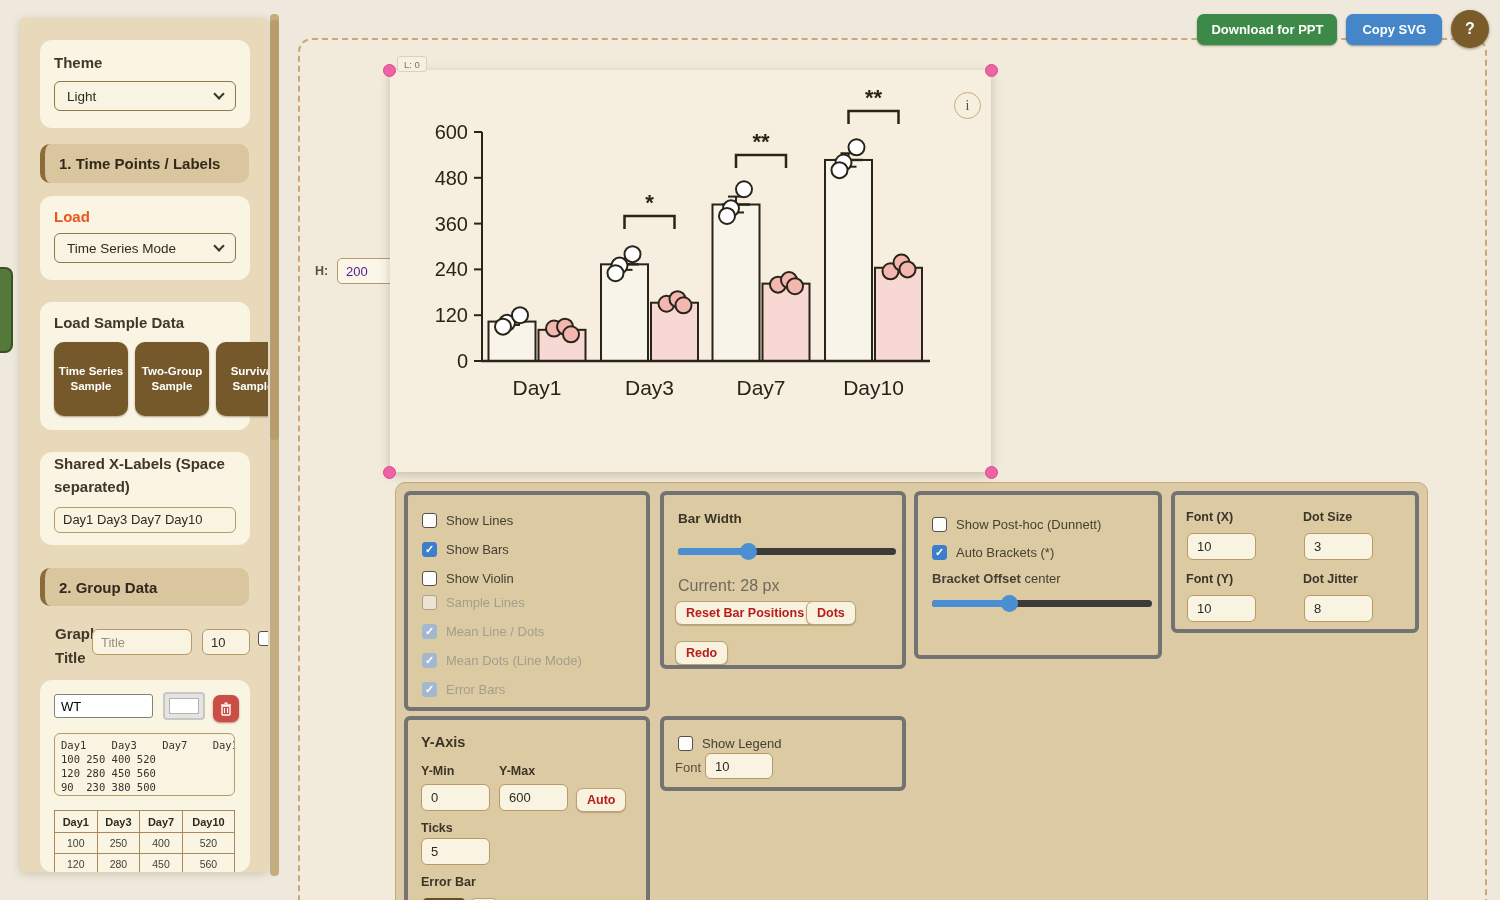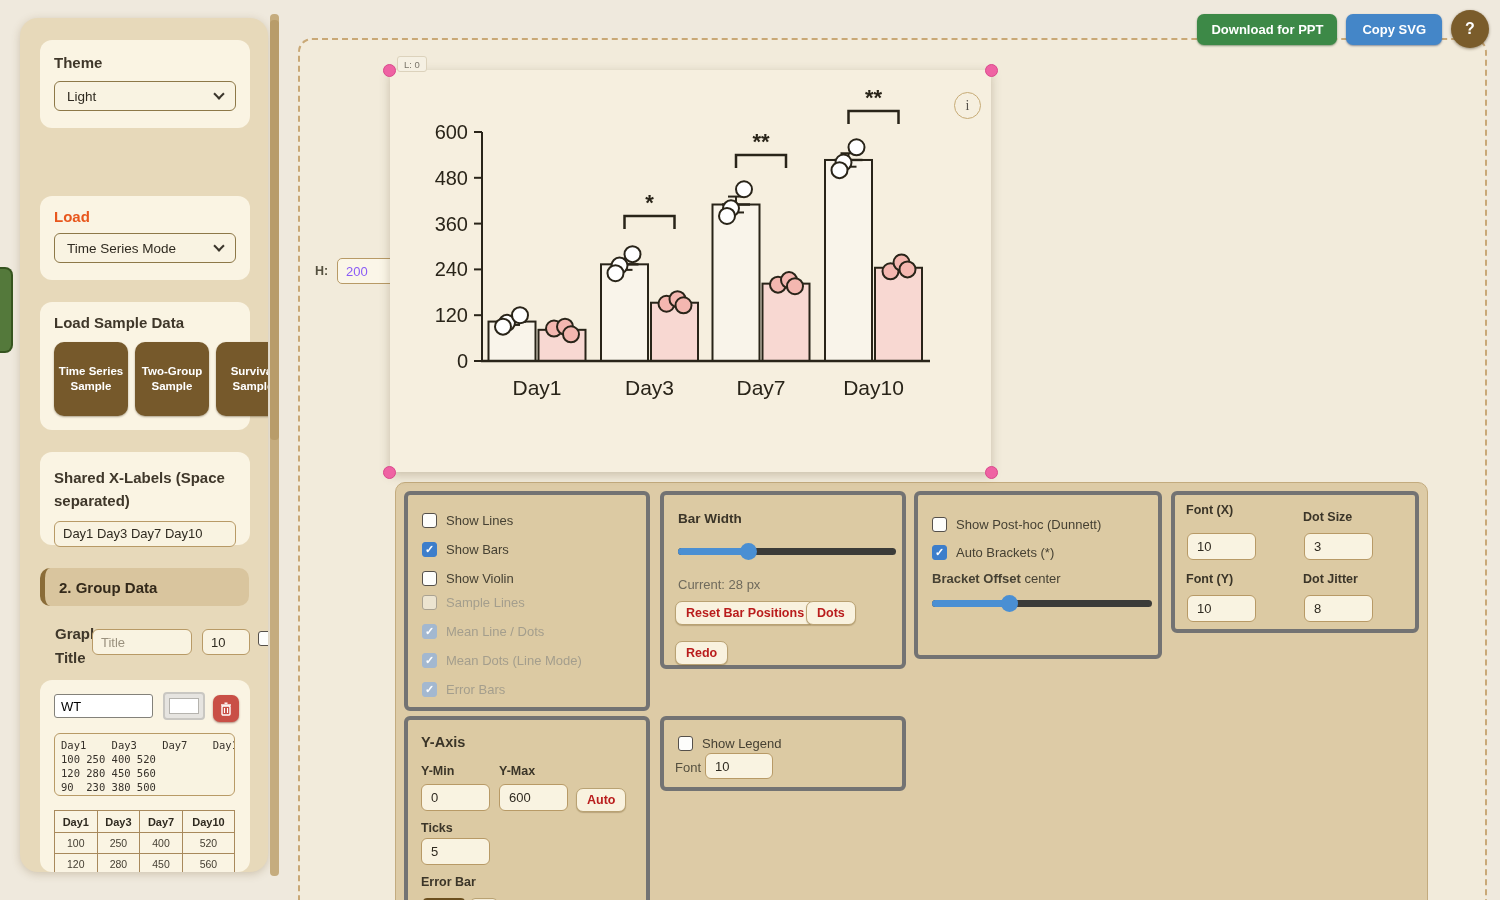--- a/index.html
+++ b/index.html
@@ -1,21 +1,21 @@
 <!DOCTYPE html>
 <html><head>
 <meta charset="utf-8">
 <style>
   * { box-sizing: border-box; margin: 0; padding: 0; }
   body { font-family: "Liberation Sans", sans-serif; background:#efe9dd; }
   #app { position:relative; width:1500px; height:900px; overflow:hidden; background:#efe9dd; }
 
   
   .sidebar { position:absolute; left:20px; top:18px; width:248px; height:854px;
-    background:#e7d9ba; border-radius:18px; box-shadow:0 2px 8px rgba(110,85,40,.25); overflow:hidden; }
+    background:#e7d9ba; border-radius:4px; box-shadow:0 2px 8px rgba(110,85,40,.25); overflow:hidden; }
   .scroll-strip { position:absolute; left:270px; top:14px; width:9px; height:862px;
     background:#c5ac7e; border-radius:4px; z-index:6; }
   .scroll-thumb { position:absolute; left:0; top:6px; width:9px; height:420px; background:#b89c6a; border-radius:4px; }
   .green-tab { position:absolute; left:0; top:267px; width:13px; height:86px; background:#54793b;
     border:2px solid #35541f; border-left:none; border-radius:0 8px 8px 0; z-index:7; }
 
   .card { position:absolute; left:20px; width:210px; background:#faf4e3; border-radius:12px; }
   .sec-hdr { position:absolute; left:20px; width:209px; background:#d9c59e; border-radius:10px;
     border-left:5px solid #8a6c38; display:flex; align-items:center; padding-left:14px;
     font-weight:bold; font-size:15px; color:#33291a; }
@@ -50,21 +50,21 @@
   .mini-table th, .mini-table td { border:1px solid #a8895c; text-align:center; }
   .mini-table th { font-size:11px; font-weight:bold; color:#2f2a20; height:22px; }
   .mini-table td { font-size:10.5px; color:#464034; height:21px; }
 
   
   .canvas-area { position:absolute; left:298px; top:38px; width:1189px; height:880px;
     border:2px dashed #c9a876; border-radius:14px; background:#f2ebdb; }
   .hfield-label { position:absolute; left:315px; top:264px; font-size:12.5px; font-weight:bold; color:#55503f; z-index:1; }
   .hfield { position:absolute; left:337px; top:258px; width:72px; height:26px; z-index:1;
     background:#fbf6e8; border:1px solid #b89a66; border-radius:5px; font-size:13px; padding:0 8px;
-    font-family:"Liberation Sans",sans-serif; color:#8b5cf6; }
+    font-family:"Liberation Sans",sans-serif; color:#4c1d95; }
   .chart-panel { position:absolute; left:390px; top:70px; width:601px; height:402px;
     background:#f6efdf; box-shadow:0 3px 10px rgba(95,75,40,.28); z-index:3; }
   .layer-tab { position:absolute; left:397px; top:56px; width:30px; height:16px; background:#f5f0e3;
     border:1px solid #dcd2bc; border-radius:3px; font-size:9.5px; color:#7a756a; z-index:4;
     display:flex; align-items:center; justify-content:center; }
   .handle { position:absolute; width:13px; height:13px; border-radius:50%; background:#ef62a3;
     border:1px solid #d9488c; z-index:5; }
   .info-btn { position:absolute; left:954px; top:92px; width:27px; height:27px; border-radius:50%;
     border:1.5px solid #c7ab76; color:#55504a; font-size:14px; display:flex; align-items:center;
     justify-content:center; z-index:4; cursor:pointer; font-family:"Liberation Serif",serif; }
@@ -95,21 +95,21 @@
   .slider { position:absolute; height:17px; cursor:pointer; }
   .slider-track { position:absolute; top:5px; left:0; right:0; height:7px; background:#3b3b38; border-radius:4px; }
   .slider-fill { position:absolute; top:5px; left:0; height:7px; background:#4a8fd3; border-radius:4px 0 0 4px; }
   .slider-thumb { position:absolute; top:0; width:17px; height:17px; border-radius:50%; background:#4a8fd3; }
   .small-btn { background:#f9f2df; border:1px solid #b9a273; border-radius:7px; font-weight:bold;
     font-size:12.5px; color:#b91c1c; padding:4px 10px; cursor:pointer; box-shadow:0 1px 1px rgba(120,95,50,.35);
     font-family:"Liberation Sans",sans-serif; }
   .field-label { position:absolute; font-weight:bold; font-size:12.5px; color:#3b3528; }
   .num-input { position:absolute; width:69px; height:27px; background:#f9f3e1; border:1px solid #b89a66;
     border-radius:6px; font-size:13px; padding:0 9px; color:#2f2a20; font-family:"Liberation Sans",sans-serif; }
-  .muted { color:#6f6a5c; font-size:13px; }
+  .muted { color:#6f6a5c; font-size:16px; }
 </style>
 </head>
 <body>
 
 <div id="app">
 
   <div class="top-btns">
     <button class="btn-green">Download for PPT</button>
     <button class="btn-blue">Copy SVG</button>
     <button class="btn-help">?</button>
@@ -277,21 +277,21 @@
         <b>Bracket Offset</b> <span>center</span>
       </div>
       <div class="slider" style="left:14px;top:100px;width:220px">
         <div class="slider-track"></div>
           <div class="slider-fill" style="width: 35%;"></div>
           <div class="slider-thumb" style="left: calc(35% - 8px);"></div>
       </div>
     </div>
 
     <div class="panel" style="left:775px;top:8px;width:248px;height:142px">
-      <div class="field-label" style="left:11px;top:8px">Font (X)</div>
+      <div class="field-label" style="left:11px;top:15px">Font (X)</div>
       <input class="num-input" style="left: 12px; top: 38px;" value="10">
       <div class="field-label" style="left:128px;top:15px">Dot Size</div>
       <input class="num-input" style="left: 129px; top: 38px;" value="3">
       <div class="field-label" style="left:11px;top:77px">Font (Y)</div>
       <input class="num-input" style="left: 12px; top: 100px;" value="10">
       <div class="field-label" style="left:128px;top:77px">Dot Jitter</div>
       <input class="num-input" style="left: 129px; top: 100px;" value="8">
     </div>
 
     <div class="panel" style="left:8px;top:233px;width:246px;height:230px">
@@ -320,37 +320,40 @@
 
   <aside class="sidebar">
     <div class="card" style="top:22px;height:88px;padding:14px">
       <div class="card-label">Theme</div>
       <div class="select" style="margin-top:10px">
         <span>Light</span>
         <span class="chev"></span>
       </div>
     </div>
 
+    <div class="sec-hdr" style="top:126px;height:39px">
+      <span>1. Time Points / Labels</span>
+    </div>
 
     <div class="card" style="top:178px;height:84px;padding:12px 14px">
       <div class="card-label" style="color:#e8571d">Load</div>
       <div class="select" style="margin-top:8px">
         <span>Time Series Mode</span>
         <span class="chev"></span>
       </div>
     </div>
 
     <div class="card" style="top:284px;height:128px;padding:12px 14px">
       <div class="card-label">Load Sample Data</div>
       <div class="sample-btn" style="left:14px;top:40px">Time Series Sample</div>
       <div class="sample-btn" style="left:95px;top:40px">Two-Group Sample</div>
       <div class="sample-btn" style="left:176px;top:40px">Survival Sample</div>
     </div>
 
-    <div class="card" style="top:434px;height:93px;padding:14px 14px">
+    <div class="card" style="top:434px;height:93px;padding:0 14px">
       <div class="card-label" style="line-height:1.55">Shared X-Labels (Space separated)</div>
       <input class="tinput" style="width: 182px; height: 26px; margin-top: 8px;" value="Day1 Day3 Day7 Day10">
     </div>
 
     <div class="sec-hdr" style="top:550px;height:38px">
       <span>2. Group Data</span>
     </div>
 
     <div>
       <div class="card-label" style="position:absolute;left:35px;top:604px;width:52px;line-height:1.6">Graph Title</div>

